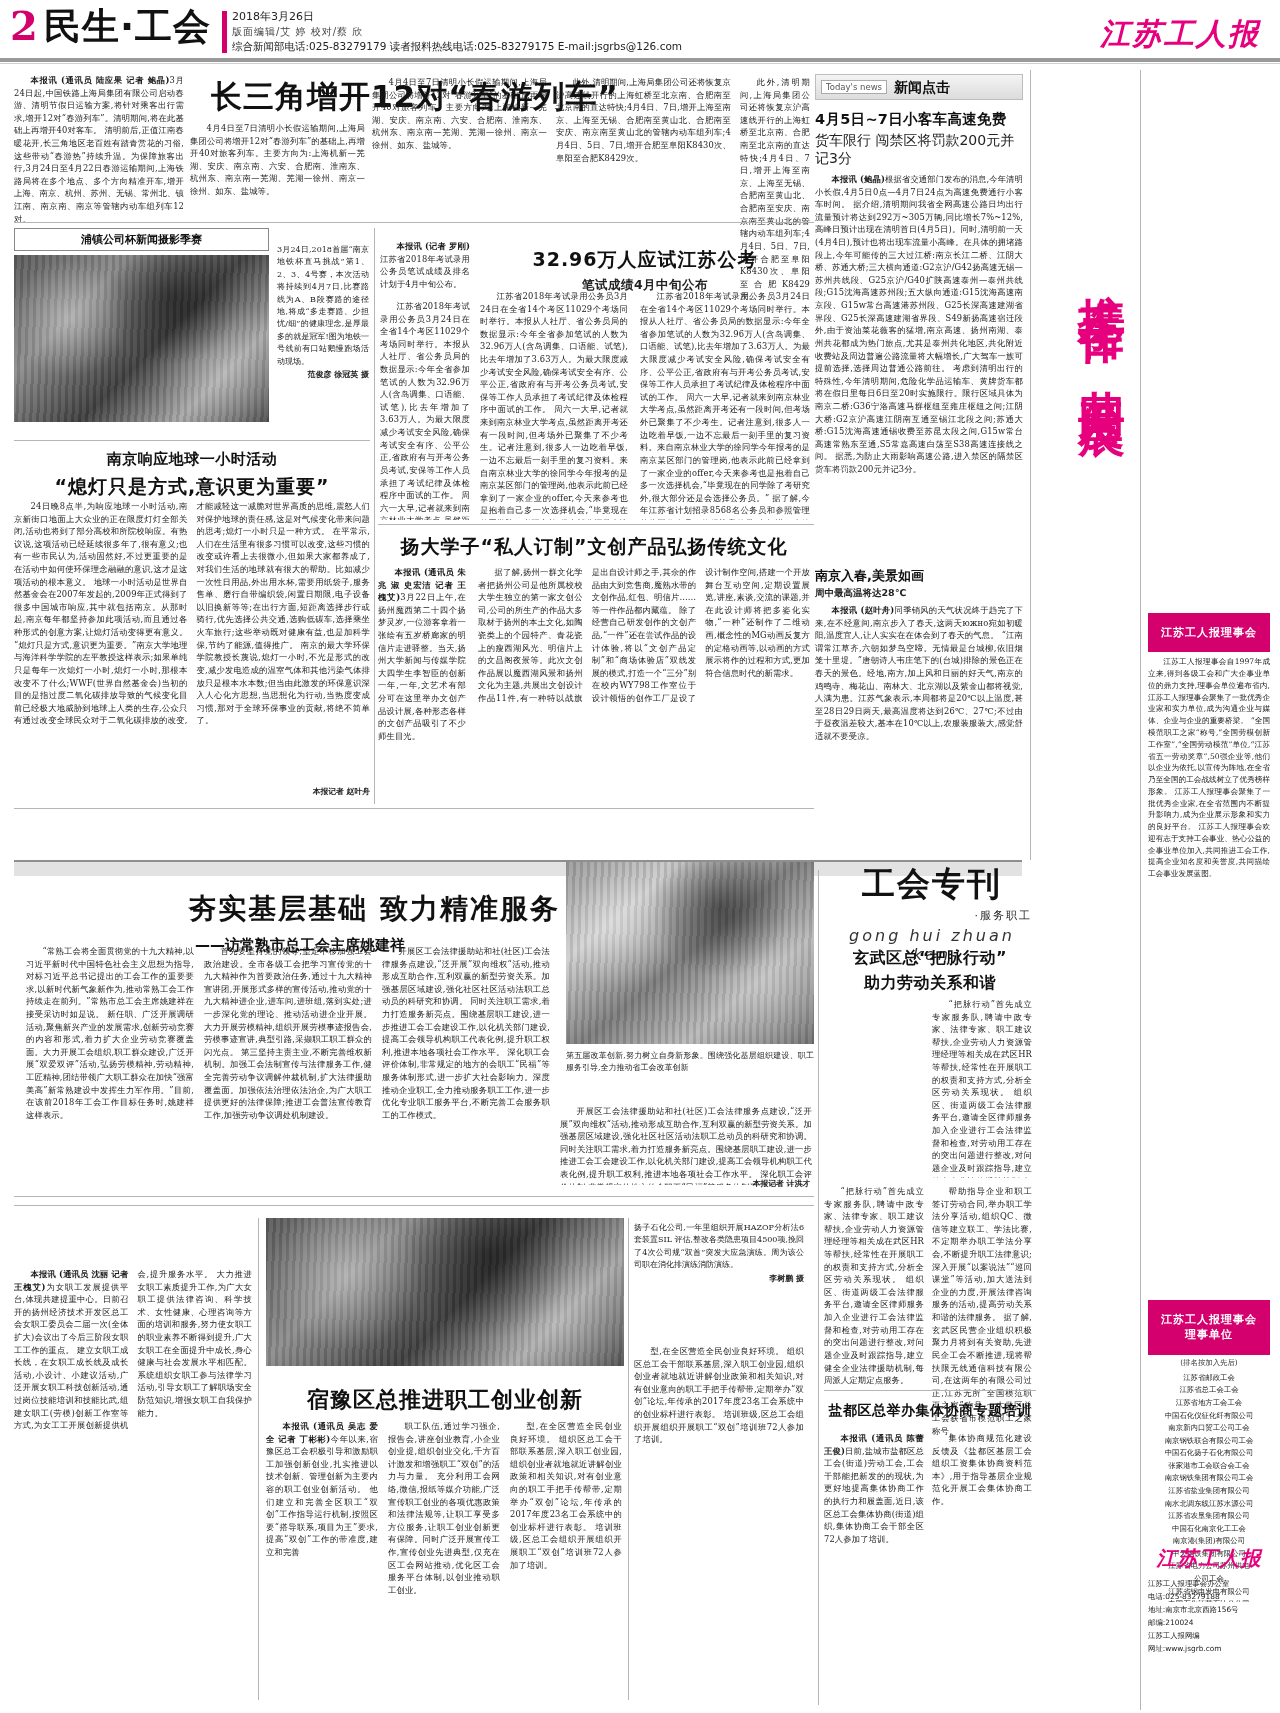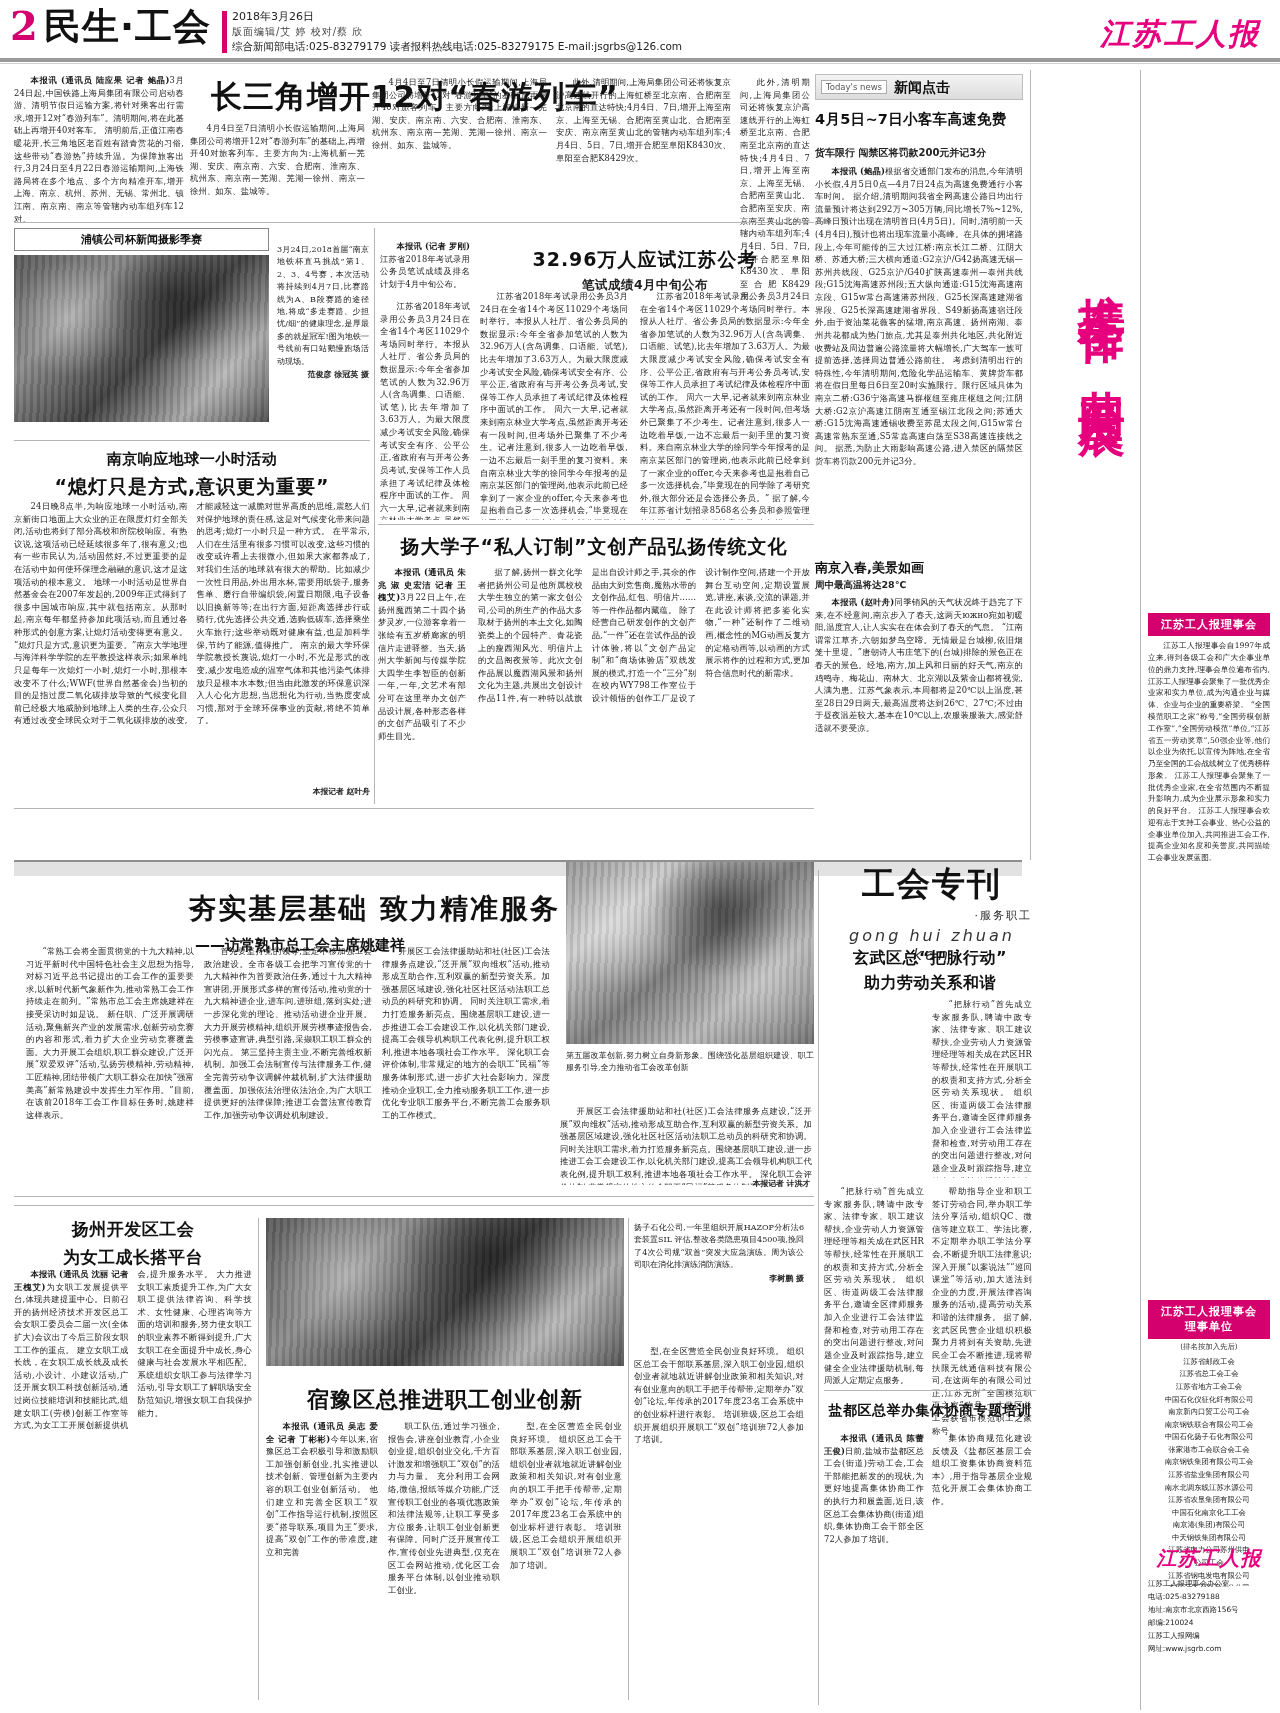--- a/index.html
+++ b/index.html
@@ -107,21 +107,21 @@
     font-size:47px; font-weight:700; color:#e6007e;
     letter-spacing:8px; line-height:1.45;
     font-family:"DejaVu Serif","Liberation Serif",serif;
     text-align:center;
   }
 
   
   .rcol { position:absolute; left:1148px; top:68px; width:122px; }
   .rcol-title {
     background:#d4006e; color:#fff; font-size:11px; font-weight:700;
-    text-align:center; padding:4px 0; letter-spacing:1px; line-height:1.4;
+    text-align:center; padding:12px 0; letter-spacing:1px; line-height:1.4;
   }
   .rcol-body {
     font-size:7.6px; line-height:1.55; text-align:justify; color:#1a1a1a;
     font-family:"DejaVu Serif","Liberation Serif",serif; margin-top:4px;
   }
   .rcol-body p { margin:0; text-indent:2em; }
   .rcol-list { font-size:7.4px; line-height:1.7; text-align:center; color:#1a1a1a;
                font-family:"DejaVu Serif","Liberation Serif",serif; }
   .rcol-note { font-size:7.4px; text-align:center; color:#333; margin:3px 0 4px; }
 
@@ -286,21 +286,21 @@
       </div>
   </div>
 
   <div class="digest-box">
     <div class="digest-head">
       <span class="en">Today's news</span>
       <span class="cn">新闻点击</span>
     </div>
     <div style="margin-top:10px;">
       <div style="font-size:14.5px;font-weight:700;color:#111;letter-spacing:0.3px;">4月5日~7日小客车高速免费</div>
-      <div style="font-size:10px;font-weight:700;color:#222;margin-top:17px;">货车限行 闯禁区将罚款200元并记3分</div>
+      <div style="font-size:14px;font-weight:400;color:#222;margin-top:3px;">货车限行 闯禁区将罚款200元并记3分</div>
       <div class="body-text" style="margin-top:5px;height:388px;overflow:hidden;">
         <p><span class="lead">本报讯 (鲍晶)</span><span>根据省交通部门发布的消息,今年清明小长假,4月5日0点—4月7日24点为高速免费通行小客车时间。
 据介绍,清明期间我省全网高速公路日均出行流量预计将达到292万~305万辆,同比增长7%~12%,高峰日预计出现在清明首日(4月5日)。同时,清明前一天(4月4日),预计也将出现车流量小高峰。在具体的拥堵路段上,今年可能传的三大过江桥:南京长江二桥、江阴大桥、苏通大桥;三大横向通道:G2京沪/G42扬高速无锡—苏州共线段、G25京沪/G40扩陕高速泰州—泰州共线段;G15沈海高速苏州段;五大纵向通道:G15沈海高速南京段、G15w常台高速港苏州段、G25长深高速建湖省界段、G25长深高速建湖省界段、S49新扬高速宿迁段外,由于资油菜花薇客的猛增,南京高速、扬州南湖、泰州共花都成为热门旅点,尤其是泰州共化地区,共化附近收费站及周边普遍公路流量将大幅增长,广大驾车一族可提前选择,选择周边普通公路前往。
 考虑到清明出行的特殊性,今年清明期间,危险化学品运输车、黄牌货车都将在假日里每日6日至20时实施限行。限行区域具体为南京二桥:G36宁洛高速马群枢纽至雍庄枢纽之间;江阴大桥:G2京沪高速江阴南互通至锡江北段之间;苏通大桥:G15沈海高速通锡收费至苏昆太段之间,G15w常台高速常熟东至通,S5常嘉高速白荡至S38高速连接线之间。
 据悉,为防止大雨影响高速公路,进入禁区的隔禁区货车将罚款200元并记3分。</span></p>
       </div>
     </div>
     <div style="margin-top:6px;">
       <div style="font-size:13px;font-weight:700;color:#111;">南京入春,美景如画</div>
       <div style="font-size:9.5px;font-weight:700;color:#222;margin-top:2px;">周中最高温将达28℃</div>
@@ -439,24 +439,20 @@
 组织区、街道两级工会法律服务平台,邀请全区律师服务加入企业进行工会法律监督和检查,对劳动用工存在的突出问题进行整改,对问题企业及时跟踪指导,建立健全企业法律援助机制,每周派人定期定点服务。</p>
       </div>
   </div>
   <div class="col" style="left:932px;top:1185px;width:100px;height:350px;overflow:hidden;">
     <div class="body-text">
         <p>帮助指导企业和职工签订劳动合同,举办职工学法分享活动,组织QC、微信等建立联工、学法比赛,不定期举办职工学法分享会,不断提升职工法律意识;深入开展“以案说法”“巡回课堂”等活动,加大送法到企业的力度,开展法律咨询服务的活动,提高劳动关系和谐的法律服务。
 据了解,玄武区民营企业组织积极聚力月将到有关资助,先进民企工会不断推进,现将帮扶限无线通信科技有限公司,在这两年的有限公司过正,江苏无所“全国模范职工之家”称号,一大批区总工会获省市模范职工之家称号。</p>
       </div>
   </div>
 
-  <div class="col" style="left:14px;top:1218px;width:238px;">
-    <div class="hl-3" style="font-size:17px;">扬州开发区工会</div>
-    <div class="hl-3" style="font-size:17px;margin-top:5px;">为女工成长搭平台</div>
-  </div>
   <div class="col cols2" style="left:14px;top:1268px;width:238px;height:320px;overflow:hidden;">
     <div class="body-text">
       <p><span class="lead">本报讯 (通讯员 沈丽 记者 王槐艾)</span><span>为女职工发展提供平台,体现共建提重中心。日前召开的扬州经济技术开发区总工会女职工委员会二届一次(全体扩大)会议出了今后三阶段女职工工作的重点。
 建立女职工成长线，在女职工成长线及成长活动,小设计、小建议活动,广泛开展女职工科技创新活动,通过岗位技能培训和技能比武,组建女职工(劳模)创新工作室等方式,为女工工开展创新提供机会,提升服务水平。
 大力推进女职工素质提升工作,为广大女职工提供法律咨询、科学技术、女性健康、心理咨询等方面的培训和服务,努力使女职工的职业素养不断得到提升,广大女职工在全面提升中成长,身心健康与社会发展水平相匹配。系统组织女职工参与法律学习活动,引导女职工了解职场安全防范知识,增强女职工自我保护能力。</span></p>
     </div>
   </div>
 
   <div class="photo" style="position:absolute;left:266px;top:1218px;width:358px;height:148px;"></div>
   <div class="col" style="left:634px;top:1222px;width:170px;">

